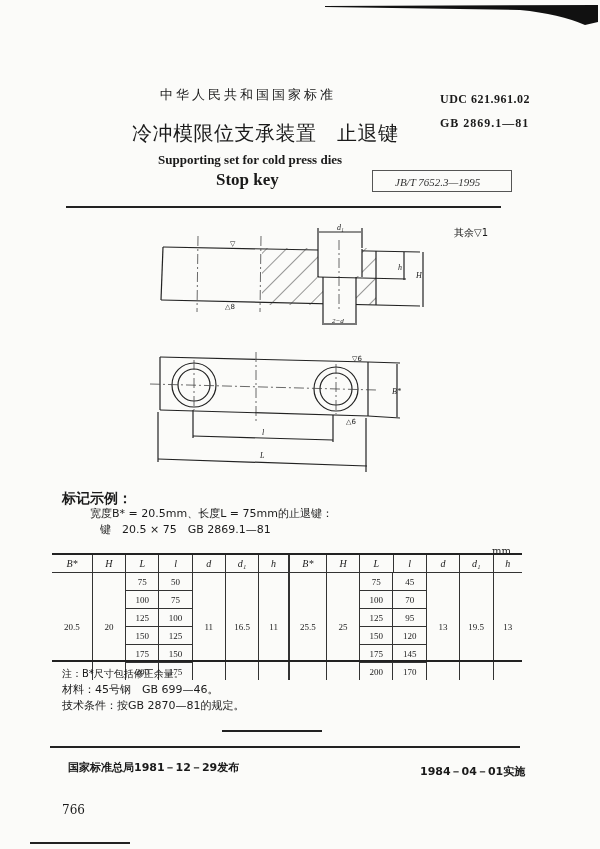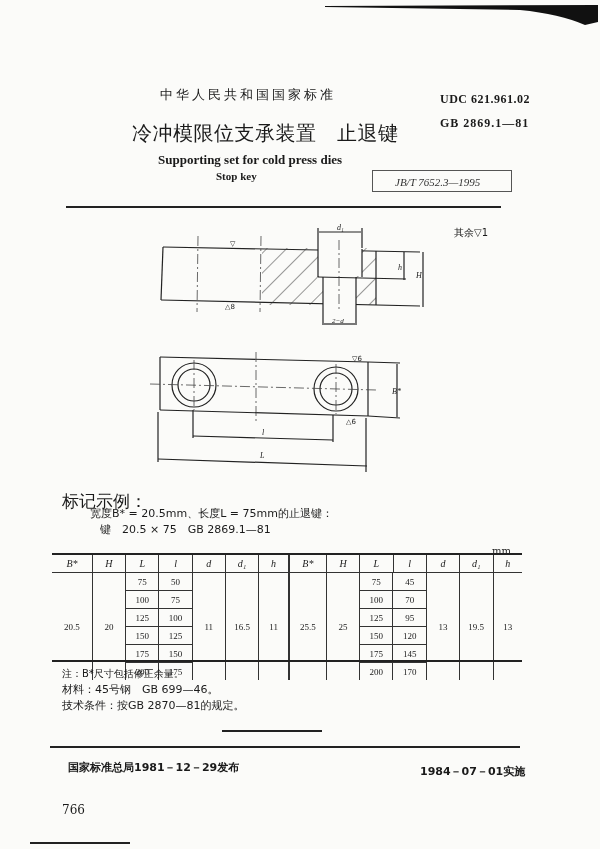--- a/index.html
+++ b/index.html
@@ -5,27 +5,27 @@
   html, body { margin:0; padding:0; }
   body { width:600px; height:849px; background:#fbfbf9; position:relative; overflow:hidden;
          font-family:"DejaVu Serif", serif; color:#1a1a1a; }
   .abs { position:absolute; }
   .corner { position:absolute; left:0; top:0; width:600px; height:30px; }
   .hdr-cn { left:160px; top:86px; font-size:13px; letter-spacing:3px; font-family:"DejaVu Sans", sans-serif; }
   .udc { left:440px; top:92px; font-size:12px; font-weight:bold; font-family:"Liberation Serif", serif; letter-spacing:0.5px; }
   .title-cn { left:132px; top:120px; font-size:20px; font-family:"DejaVu Sans", sans-serif; letter-spacing:0.5px; }
   .gb { left:440px; top:116px; font-size:12px; font-weight:bold; font-family:"Liberation Serif", serif; letter-spacing:1px; }
   .title-en1 { left:158px; top:152px; font-size:13px; font-weight:bold; font-family:"Liberation Serif", serif; }
-  .title-en2 { left:216px; top:170px; font-size:11px; font-weight:bold; font-family:"Liberation Serif", serif; }
+  .title-en2 { left:216px; top:170px; font-size:17px; font-weight:bold; font-family:"Liberation Serif", serif; }
   .stamp { left:372px; top:170px; width:140px; height:22px; border:1px solid #555; font-size:11px;
            font-style:italic; font-family:"Liberation Serif", serif; line-height:22px; padding-left:22px; box-sizing:border-box; color:#333; }
   .rule { position:absolute; height:2px; background:#222; }
   .rest { left:454px; top:226px; font-size:10px; font-family:"DejaVu Sans", sans-serif; }
   svg.dwg { position:absolute; left:0; top:0; }
-  .mark-title { left:62px; top:490px; font-size:17px; font-family:"DejaVu Sans", sans-serif; }
+  .mark-title { left:62px; top:490px; font-size:14px; font-family:"DejaVu Sans", sans-serif;font-weight:bold; }
   .mark-l1 { left:90px; top:506px; font-size:11px; font-family:"DejaVu Sans", sans-serif; }
   .mark-l2 { left:100px; top:522px; font-size:11px; font-family:"DejaVu Sans", sans-serif; }
   .mm { left:492px; top:545px; font-size:10px; }
   table.spec { position:absolute; left:52px; top:555px; width:470px; border-collapse:collapse; font-size:9px;
                font-family:"Liberation Serif", serif; }
   table.spec th { font-style:italic; font-weight:normal; font-size:10px; height:15px; border-left:1px solid #333; border-bottom:1px solid #333; }
   table.spec td { border-left:1px solid #333; text-align:center; }
   table.spec tr:first-child th:first-child { border-left:none; }
   table.spec td.first { border-left:none; }
   table.spec td.sep, table.spec th.sep { border-left:2px solid #333; }
@@ -231,15 +231,15 @@
 
 <div class="abs notes" style="top:666px;">
   <div>注：B*尺寸包括修正余量。</div>
   <div>材料：45号钢　GB 699—46。</div>
   <div>技术条件：按GB 2870—81的规定。</div>
 </div>
 
 <div class="rule" style="left:222px; top:730px; width:100px;"></div>
 <div class="rule" style="left:50px; top:746px; width:470px;"></div>
 <div class="abs foot-l bold">国家标准总局1981－12－29发布</div>
-<div class="abs foot-r bold">1984－07－01实施</div>
+<div class="abs foot-r bold">1984－04－01实施</div>
 <div class="abs pageno">766</div>
 <div class="rule" style="left:30px; top:842px; width:100px;"></div>
 
 </body></html>

